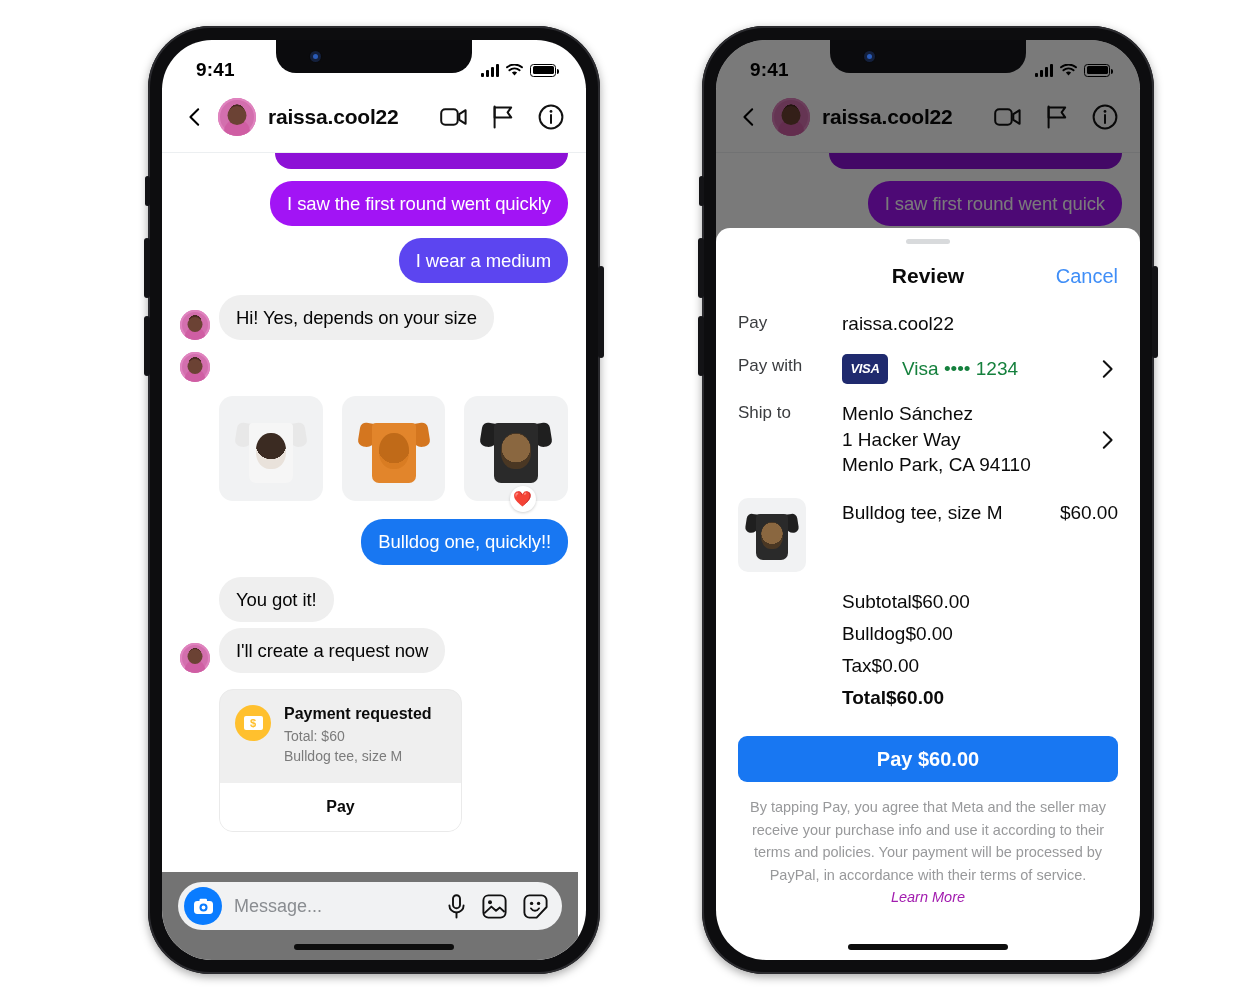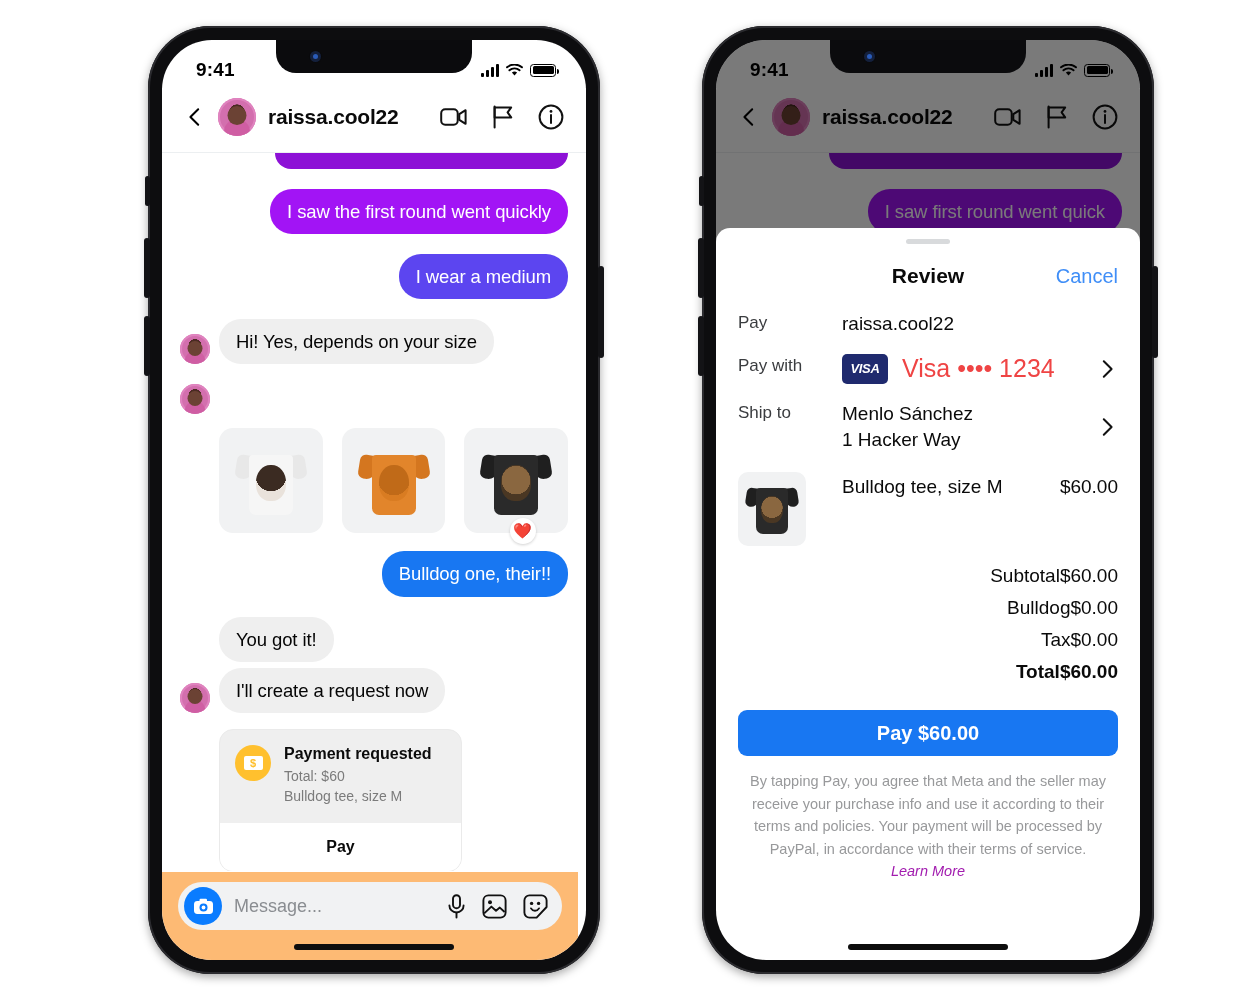--- a/index.html
+++ b/index.html
@@ -109,21 +109,21 @@
   .chat-title { font-size: 21px; font-weight: bold; color:#0a0a0a; letter-spacing:-.2px; flex:1; }
   .hdr-icons { display:flex; align-items:center; gap:24px; }
   .hdr-icons svg { display:block; }
 
   
   .messages {
     padding: 0 18px; position:relative;
     height: calc(100% - 48px - 66px - 88px);
     overflow: hidden;
   }
-  .row { display:flex; align-items:flex-end; margin-top: 20px; }
+  .row { display:flex; align-items:flex-end; margin-top: 12px; }
   .row.out { justify-content: flex-end; }
   .row .av {
     width: 30px; height: 30px; border-radius:50%; margin-right: 9px; flex:0 0 auto;
     background: radial-gradient(circle at 50% 38%, #4a2a22 0 26%, #d36fae 27% 100%);
     position:relative; overflow:hidden; box-shadow: inset 0 0 0 2px #e083bf;
   }
   .row .av::before{content:'';position:absolute;left:50%;top:56%;transform:translateX(-50%);width:21px;height:21px;border-radius:11px 11px 5px 5px;background:#cf5ea3;}
   .row .av::after{content:'';position:absolute;left:50%;top:22%;transform:translateX(-50%);width:15px;height:15px;border-radius:50%;background:#6b4234;}
   .row .av.spacer { background:none; box-shadow:none; }
   .row .av.spacer::before,.row .av.spacer::after{display:none;}
@@ -181,21 +181,21 @@
   .pc-title { font-size:16px; font-weight:bold; color:#0b0b0b; margin-bottom:3px; }
   .pc-sub { font-size:14px; color:#7b7b7b; line-height:1.45; }
   .pay-card-btn {
     background:#fff; text-align:center; padding:15px 0;
     font-size:16px; font-weight:bold; color:#0b0b0b;
   }
 
   
   .composer {
     position:absolute; left:0; right:8px; bottom:0; height:88px;
-    background:#fdba74; padding: 10px 16px 12px 16px;
+    background:#737373; padding: 10px 16px 12px 16px;
   }
   .composer-bar {
     display:flex; align-items:center; gap:12px;
     background:#f1f2f3; border-radius: 26px; height: 48px; padding: 0 14px 0 6px;
   }
   .cam-circle {
     width:38px;height:38px;border-radius:50%;background:#0a7cff;flex:0 0 auto;
     display:flex;align-items:center;justify-content:center;
   }
   .msg-placeholder { flex:1; font-size:18px; color:#8a8d91; }
@@ -245,21 +245,21 @@
 
   .item-row { display:flex; align-items:flex-start; padding: 20px 0 0 0; }
   .item-thumb {
     width:68px;height:74px;border-radius:10px;background:#f1f2f3; flex:0 0 auto;
     display:flex;align-items:center;justify-content:center; margin-right:36px;
   }
   .item-name { flex:1; font-size:19px; color:#0a0a0a; padding-top:4px; }
   .item-price { font-size:19px; color:#0a0a0a; padding-top:4px; }
 
   .totals { margin-top: 14px; padding-left: 104px; }
-  .trow { display:flex; justify-content:flex-end; padding: 5px 0; font-size:19px; color:#0a0a0a; }
+  .trow { display:flex; justify-content:flex-start; padding: 5px 0; font-size:19px; color:#0a0a0a; }
   .trow.bold { font-weight:bold; }
 
   .pay-btn {
     margin-top: 22px; height: 46px; border-radius: 9px; background:#1877f2;
     display:flex; align-items:center; justify-content:center;
     color:#fff; font-size:20px; font-weight:bold;
   }
   .legal {
     margin-top: 14px; font-size: 14.5px; line-height: 1.55;
     color:#98999b; text-align:center;
@@ -364,21 +364,21 @@
             <div class="sl-l" style="background:#1f1f1f"></div>
             <div class="sl-r" style="background:#1f1f1f"></div>
             <div class="body" style="background:#2a2a2a"></div>
             <div class="face" style="background:radial-gradient(circle at 50% 42%, #8a6740 0 55%, #4a3723 56% 100%);"></div>
           </div>
           <div class="heart-badge">❤️</div>
         </div>
       </div>
 
       <div class="row out" style="margin-top:18px">
-        <div class="bubble blue">Bulldog one, their!!</div>
+        <div class="bubble blue">Bulldog one, quickly!!</div>
       </div>
 
       <div class="row">
         <div class="av spacer"></div>
         <div class="bubble in">You got it!</div>
       </div>
 
       <div class="row" style="margin-top:6px">
         <div class="av"></div>
         <div class="bubble in">I'll create a request now</div>
@@ -509,32 +509,33 @@
         <div class="slabel">Pay</div>
         <div class="svalue">raissa.cool22</div>
       </div>
 
       <div class="srow">
         <div class="slabel">Pay with</div>
         <div class="paywith-val">
           <div class="visa-badge">
             <span>VISA</span>
           </div>
-          <div style="font-size:25px;color:#ef4444">Visa •••• 1234</div>
+          <div style="font-size:19px;color:#15803d">Visa •••• 1234</div>
         </div>
         <svg class="schev" viewBox="0 0 24 24">
           <path d="M8.5 3.5 L17 12 l-8.5 8.5" stroke="#111" stroke-width="2.2" fill="none" stroke-linecap="round" stroke-linejoin="round"></path>
         </svg>
       </div>
 
       <div class="srow">
         <div class="slabel">Ship to</div>
         <div class="svalue">
           <div>Menlo Sánchez</div>
           <div>1 Hacker Way</div>
+          <div>Menlo Park, CA 94110</div>
         </div>
         <svg class="schev" viewBox="0 0 24 24">
           <path d="M8.5 3.5 L17 12 l-8.5 8.5" stroke="#111" stroke-width="2.2" fill="none" stroke-linecap="round" stroke-linejoin="round"></path>
         </svg>
       </div>
 
       <div class="item-row">
         <div class="item-thumb">
           <div class="tee" style="width:52px;height:56px">
             <div class="sl-l" style="background:#1f1f1f;left:0;top:7px;width:13px;height:19px"></div>

